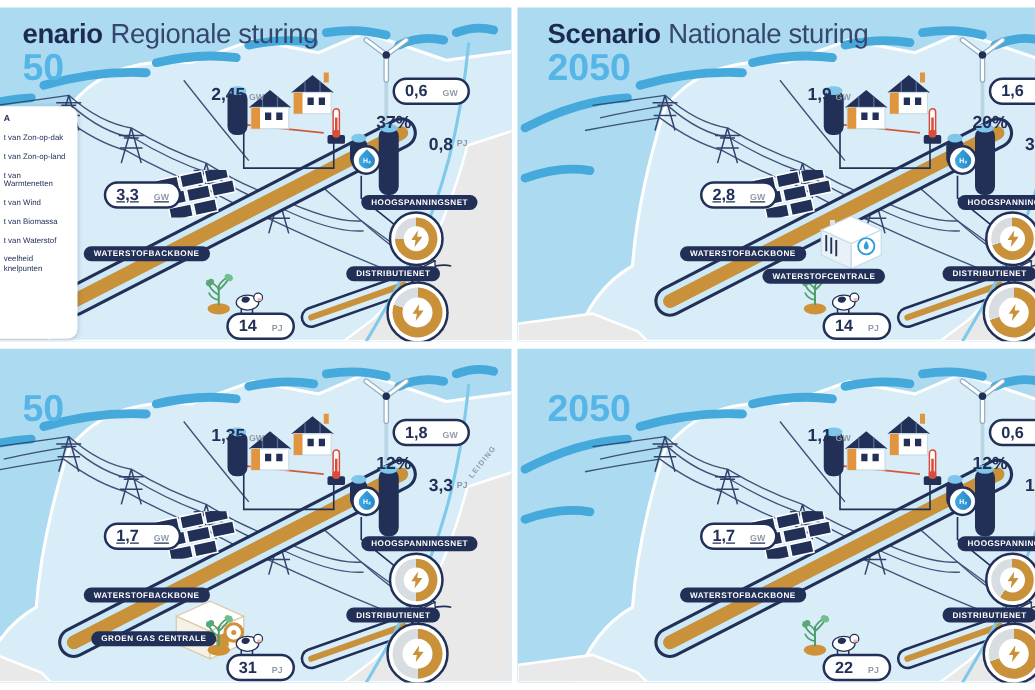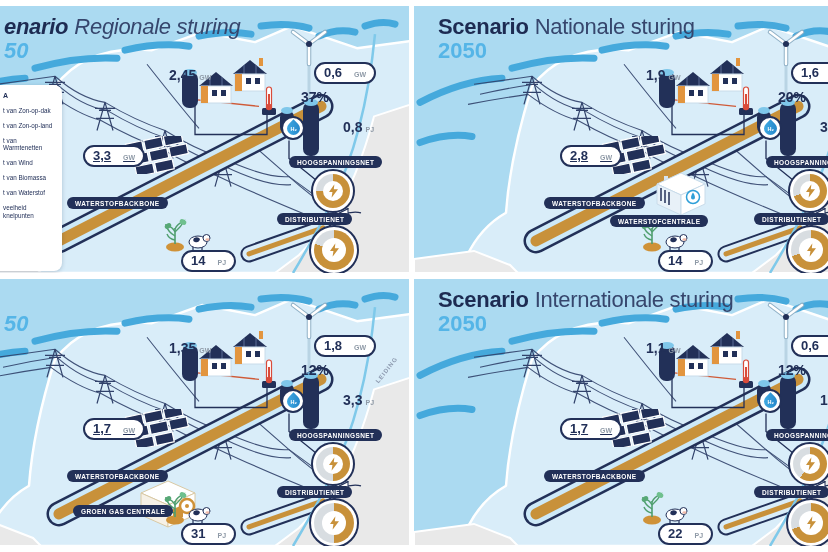--- a/index.html
+++ b/index.html
@@ -9,22 +9,22 @@
   .panel{position:relative;overflow:hidden;background:#abdaf1;}
   .scene{position:absolute;top:0;left:0;width:480px;height:100%;}
   .panel-left .scene{left:-63px;}
   .bg{position:absolute;left:0;top:0;width:480px;height:100%;}
   .ov{position:absolute;}
 
   
   .title{position:absolute;top:9px;font-size:22px;line-height:1.05;white-space:nowrap;z-index:4;}
   .title .tb{font-weight:bold;color:#1d2b52;letter-spacing:-.3px;}
   .title .trr{font-weight:400;color:#36466d;letter-spacing:-.3px;}
-  .year{position:absolute;top:32px;font-size:22px;font-weight:bold;color:#55b5e7;z-index:4;}
-  .panel-left .title,.panel-left .year{left:4px;font-style:italic;}
+  .year{position:absolute;top:32px;font-size:30px;font-weight:bold;color:#55b5e7;z-index:4;}
+  .panel-left .title,.panel-left .year{left:18px;}
   .panel-right .title,.panel-right .year{left:24px;}
 
   
   .val{position:absolute;display:flex;align-items:baseline;gap:3px;color:#223058;
        font-size:14px;font-weight:bold;line-height:1;white-space:nowrap;z-index:3;margin-left:20px;}
   .pill{position:absolute;display:flex;align-items:baseline;gap:12px;background:#fff;
         border:2px solid #223058;border-radius:12px;padding:2px 8px;color:#223058;
         font-size:13px;font-weight:bold;line-height:1.1;white-space:nowrap;z-index:3;}
   .unit{font-size:7px;color:#8f9aa7;font-weight:bold;}
 
@@ -70,21 +70,21 @@
   .v-dak{left:212px;top:62px;}
   .cyl-dak{left:245px;top:66px;width:16px;height:36px;}
   .houses{left:260px;top:50px;width:72px;height:54px;}
   .turbine{left:350px;top:12px;width:44px;height:84px;}
   .p-wind{left:377px;top:56px;}
   .thermo{left:323px;top:80px;width:18px;height:30px;}
   .v-warmte{left:344px;top:84px;}
   .cyl-warmte{left:343px;top:104px;width:14px;height:24px;}
   .dropbadge{left:344px;top:110px;}
   .cyl-h2{left:366px;top:96px;width:16px;height:54px;}
-  .v-h2{left:386px;top:114px;}
+  .v-h2{left:386px;top:102px;align-items:center;}
   .p-land{left:146px;top:139px;text-decoration:underline;}
   .solarfield{left:188px;top:130px;width:64px;height:38px;}
   .l-backbone{left:130px;top:191px;}
   .l-hoog{left:352px;top:150px;}
   .g-hoog{left:374px;top:163px;width:44px;height:44px;}
   .l-dist{left:340px;top:207px;}
   .g-dist{left:372px;top:219px;width:50px;height:50px;}
   .p-bio{left:244px;top:244px;}
   .cowplant{left:226px;top:208px;width:50px;height:40px;}
   .factory-h2{left:238px;top:166px;width:58px;height:44px;}
@@ -548,17 +548,16 @@
       <div class="netlabel l-dist">DISTRIBUTIENET</div>
       <div class="gauge g-dist" style="--p: 70%;">
           <div class="ring"></div>
           <div class="core">
             <svg class="boltsvg" viewBox="0 0 12 18">
               <use href="#sym-bolt"></use>
             </svg>
           </div>
         </div>
     </div>
-    <div class="title"><span class="tb">Scenario</span> <span class="trr">Internationale sturing</span></div>
     <div class="year">2050</div>
   </section>
 
 </div>
 
 </body></html>

